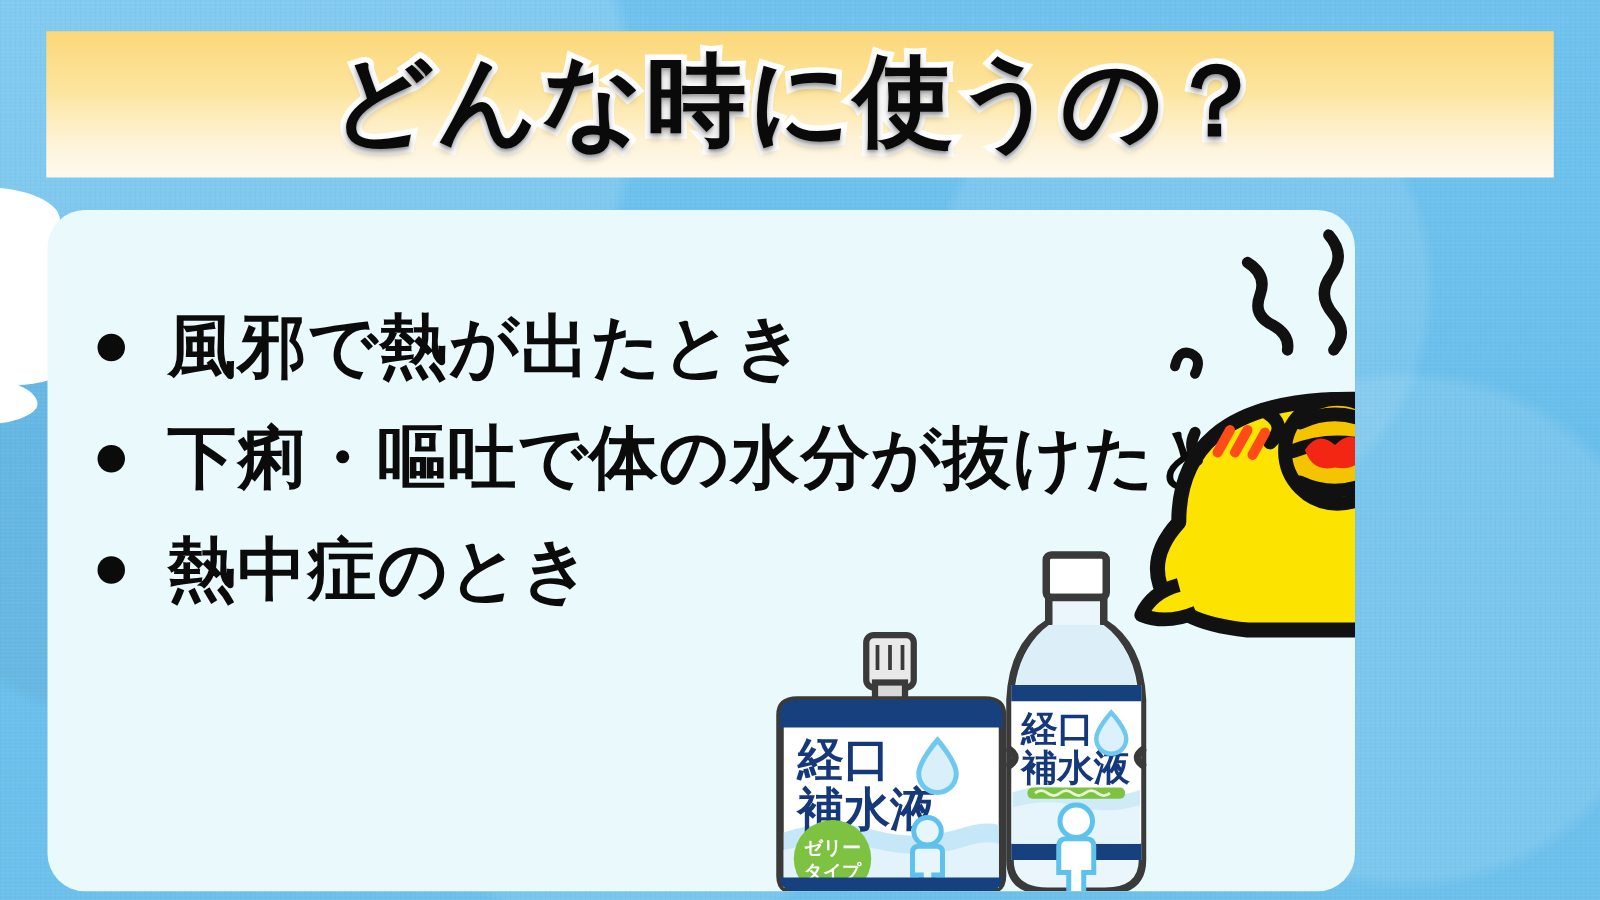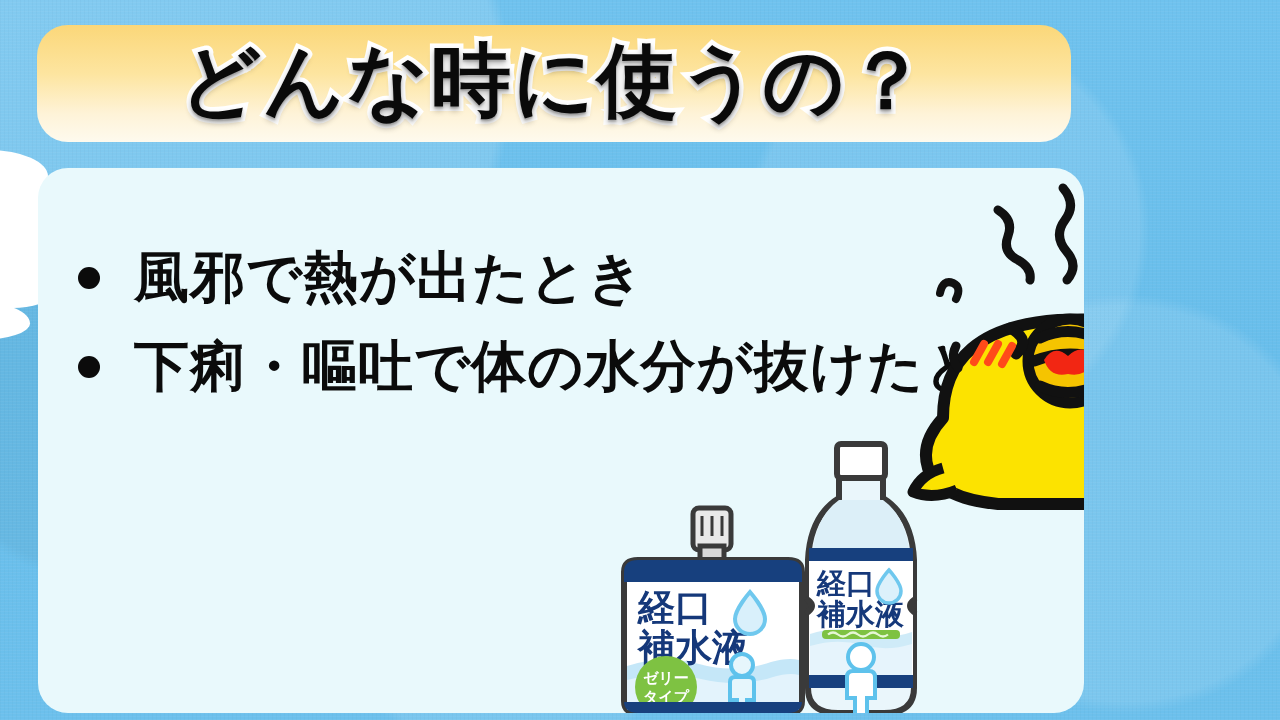--- a/index.html
+++ b/index.html
@@ -54,23 +54,22 @@
     left:-70px;top:150px;width:118px;height:44px;
     border-radius:50% 50% 46% 54% / 60% 60% 40% 40%;
   }
   #cloud-c{
     left:-74px;top:302px;width:104px;height:38px;
     border-radius:50% 50% 48% 52% / 56% 56% 44% 44%;
   }
 
   
   #banner{
-    position:absolute;left:37px;top:25px;width:1034px;height:117px;
+    position:absolute;left:37px;top:25px;width:1206px;height:117px;
     background:linear-gradient(180deg,#FBD779 0%,#FDE5A0 42%,#FEF3D8 76%,#FEFAEE 100%);
-    border-radius:31px;
   }
   #banner-title{
     position:absolute;left:0;right:0;top:50%;
     transform:translateY(-52%);
     text-align:center;
     font-size:80px;
     font-weight:900;
     letter-spacing:2px;
     color:#0A0A0A;
     white-space:nowrap;
@@ -127,20 +126,24 @@
 
   <ul id="bullet-list">
     <li>
       <span class="bullet-dot"></span>
       <span>風邪で熱が出たとき</span>
     </li>
     <li>
       <span class="bullet-dot"></span>
       <span>下痢・嘔吐で体の水分が抜けたとき</span>
     </li>
+    <li>
+      <span class="bullet-dot"></span>
+      <span>熱中症のとき</span>
+    </li>
   </ul>
 
   <svg id="illustration" viewBox="0 0 1205 545">
 
     <g>
 
       <rect x="655" y="340" width="38" height="42" rx="6" fill="#E9E9E9" stroke="#3A3A3A" stroke-width="5"></rect>
       <line x1="664" y1="348" x2="664" y2="368" stroke="#3A3A3A" stroke-width="3"></line>
       <line x1="674" y1="348" x2="674" y2="368" stroke="#3A3A3A" stroke-width="3"></line>
       <line x1="684" y1="348" x2="684" y2="368" stroke="#3A3A3A" stroke-width="3"></line>

